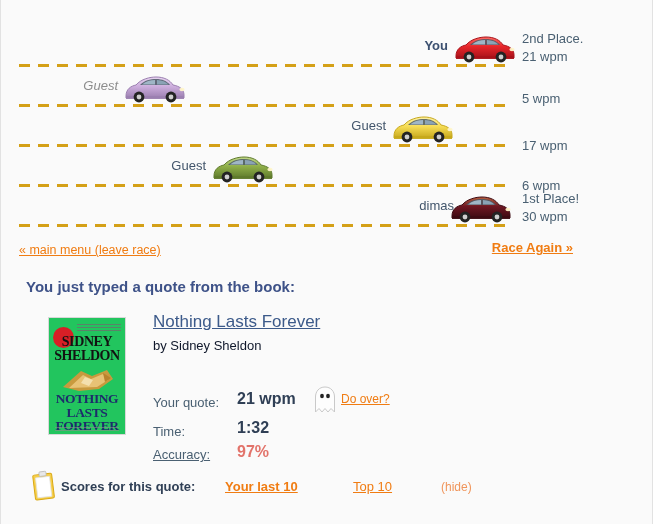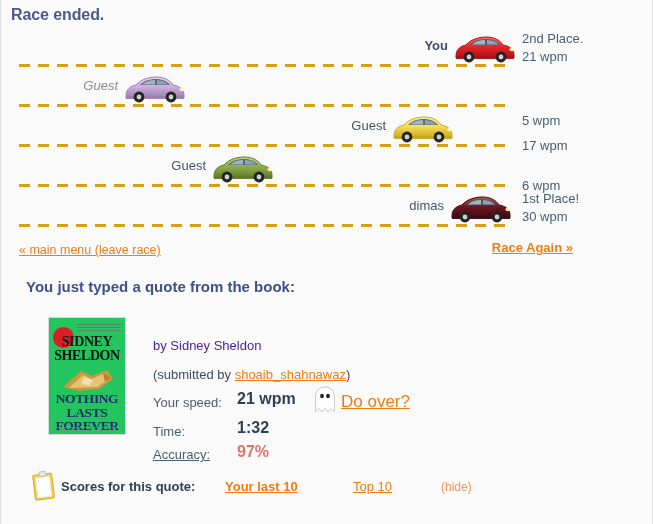--- a/index.html
+++ b/index.html
@@ -192,21 +192,21 @@
     position: absolute;
     left: 152px; top: 312px;
     font-size: 17px;
     color: #3c5a8a;
     text-decoration: underline;
   }
   #book-author {
     position: absolute;
     left: 152px; top: 338px;
     font-size: 13px;
-    color: #4c1d95;
+    color: #0f172a;
   }
   #submitted-line {
     position: absolute;
     left: 152px; top: 367px;
     font-size: 13px;
     color: #3d4d5c;
   }
 
   
   .stat-label {
@@ -214,21 +214,21 @@
     font-size: 13px;
     color: #4a6072;
   }
   .stat-value {
     position: absolute;
     font-weight: bold;
   }
   #speed-label { left: 152px; top: 395px; }
   #speed-value { left: 236px; top: 390px; font-size: 16px; color: #2f3f55; }
   #ghost-icon  { position: absolute; left: 311px; top: 385px; width: 26px; height: 30px; }
-  #do-over-link{ position: absolute; left: 340px; top: 392px; font-size: 17px; }
+  #do-over-link{ position: absolute; left: 340px; top: 392px; font-size: 12px; }
 
   #time-label  { left: 152px; top: 424px; text-align: right; }
   #time-value  { left: 236px; top: 419px; font-size: 16px; color: #2f3f55; }
 
   #accuracy-label { left: 152px; top: 447px; text-decoration: underline; }
   #accuracy-value { left: 236px; top: 443px; font-size: 16px; color: #e2736a; }
 
   
   #notepad-icon {
     position: absolute;
@@ -259,21 +259,20 @@
     font-size: 12px;
     color: #f0955b;
     text-decoration: none;
   }
 </style>
 </head>
 <body>
 
 <div id="page">
 
-  <div class="race-heading">Race ended.</div>
 
   <div id="track">
       <div class="lane" style="top: 0px;">
         <div class="lane-road"></div>
         <div class="lane-name you" style="left: 377px; width: 70px;">You</div>
         <div class="lane-car" style="left: 452px;">
   <svg viewBox="0 0 64 30">
     <defs>
       <linearGradient id="g-red" x1="0" y1="0" x2="0" y2="1">
         <stop offset="0%" stop-color="#ff6a63"></stop>
@@ -315,21 +314,21 @@
     <path d="M19 9.6 C22.5 6.2 27.5 5 32 5 L32 9.6 Z" fill="#9fb6c6"></path>
     <path d="M34 5 C39 5.2 43 6.6 45.5 9.6 L34 9.6 Z" fill="#8aa3b5"></path>
     <rect x="3" y="21" width="58" height="3" fill="#9b7fb0" opacity="0.9"></rect>
     <circle cx="16" cy="22" r="5.4" fill="#232323"></circle>
     <circle cx="16" cy="22" r="2.4" fill="#cfcfcf"></circle>
     <circle cx="48" cy="22" r="5.4" fill="#232323"></circle>
     <circle cx="48" cy="22" r="2.4" fill="#cfcfcf"></circle>
     <ellipse cx="59" cy="14.5" rx="2.6" ry="1.7" fill="#fff6c9" opacity="0.95"></ellipse>
   </svg>
         </div>
-        <div class="lane-stats" style="top: 44px;">
+        <div class="lane-stats" style="top: 22px;">
           <span class="wpm">5 wpm</span>
         </div>
       </div>
       <div class="lane" style="top: 80px;">
         <div class="lane-road"></div>
         <div class="lane-name" style="left: 315px; width: 70px;">Guest</div>
         <div class="lane-car" style="left: 390px;">
   <svg viewBox="0 0 64 30">
     <defs>
       <linearGradient id="g-yellow" x1="0" y1="0" x2="0" y2="1">
@@ -377,21 +376,21 @@
     <circle cx="48" cy="22" r="2.4" fill="#cfcfcf"></circle>
     <ellipse cx="59" cy="14.5" rx="2.6" ry="1.7" fill="#fff6c9" opacity="0.95"></ellipse>
   </svg>
         </div>
         <div class="lane-stats" style="top: 29px;">
           <span class="wpm">6 wpm</span>
         </div>
       </div>
       <div class="lane" style="top: 160px;">
         <div class="lane-road"></div>
-        <div class="lane-name" style="left: 373px; width: 70px;">dimas</div>
+        <div class="lane-name" style="left: 383px; width: 70px;">dimas</div>
         <div class="lane-car" style="left: 448px;">
   <svg viewBox="0 0 64 30">
     <defs>
       <linearGradient id="g-maroon" x1="0" y1="0" x2="0" y2="1">
         <stop offset="0%" stop-color="#b8603f"></stop>
         <stop offset="45%" stop-color="#6e1722"></stop>
         <stop offset="100%" stop-color="#3d0a12"></stop>
       </linearGradient>
     </defs>
     <path d="M3 21 C3 14 8 11 13 10 C18 4 27 2 33 2 C41 2 47 5 50 10 C56 11 61 14 61 20 L61 23 L3 23 Z" fill="url(#g-maroon)" stroke="#3d0a12" stroke-width="1"></path>
@@ -434,27 +433,25 @@
       <path d="M44 6 L52 11 L46 15 Z" fill="#b9822c"></path>
     </svg>
     <div class="bc-title">
       <div>NOTHING</div>
       <div>LASTS</div>
       <div>FOREVER</div>
     </div>
     <div class="bc-foot"></div>
   </div>
 
+  <a id="book-title-link">Nothing Lasts Forever</a>
   <div id="book-author">by Sidney Sheldon</div>
 
-  <div id="submitted-line">
-    <span>(submitted by </span><a class="link">shoaib_shahnawaz</a><span>)</span>
-  </div>
-
-  <div class="stat-label" id="speed-label">Your speed:</div>
+
+  <div class="stat-label" id="speed-label">Your quote:</div>
   <div class="stat-value" id="speed-value">21 wpm</div>
 
   <svg id="ghost-icon" viewBox="0 0 26 30">
     <path d="M13 2 C7 2 3.5 6.5 3.5 12 L3.5 27 L7 23.5 L10 27 L13 23.5 L16 27 L19 23.5 L22.5 27 L22.5 12 C22.5 6.5 19 2 13 2 Z" fill="#fdfdfd" stroke="#c9c9c9" stroke-width="1"></path>
     <ellipse cx="10" cy="11" rx="1.9" ry="2.3" fill="#232323"></ellipse>
     <ellipse cx="16" cy="11" rx="1.9" ry="2.3" fill="#232323"></ellipse>
   </svg>
   <a class="link" id="do-over-link">Do over?</a>
 
   <div class="stat-label" id="time-label">Time:</div>

